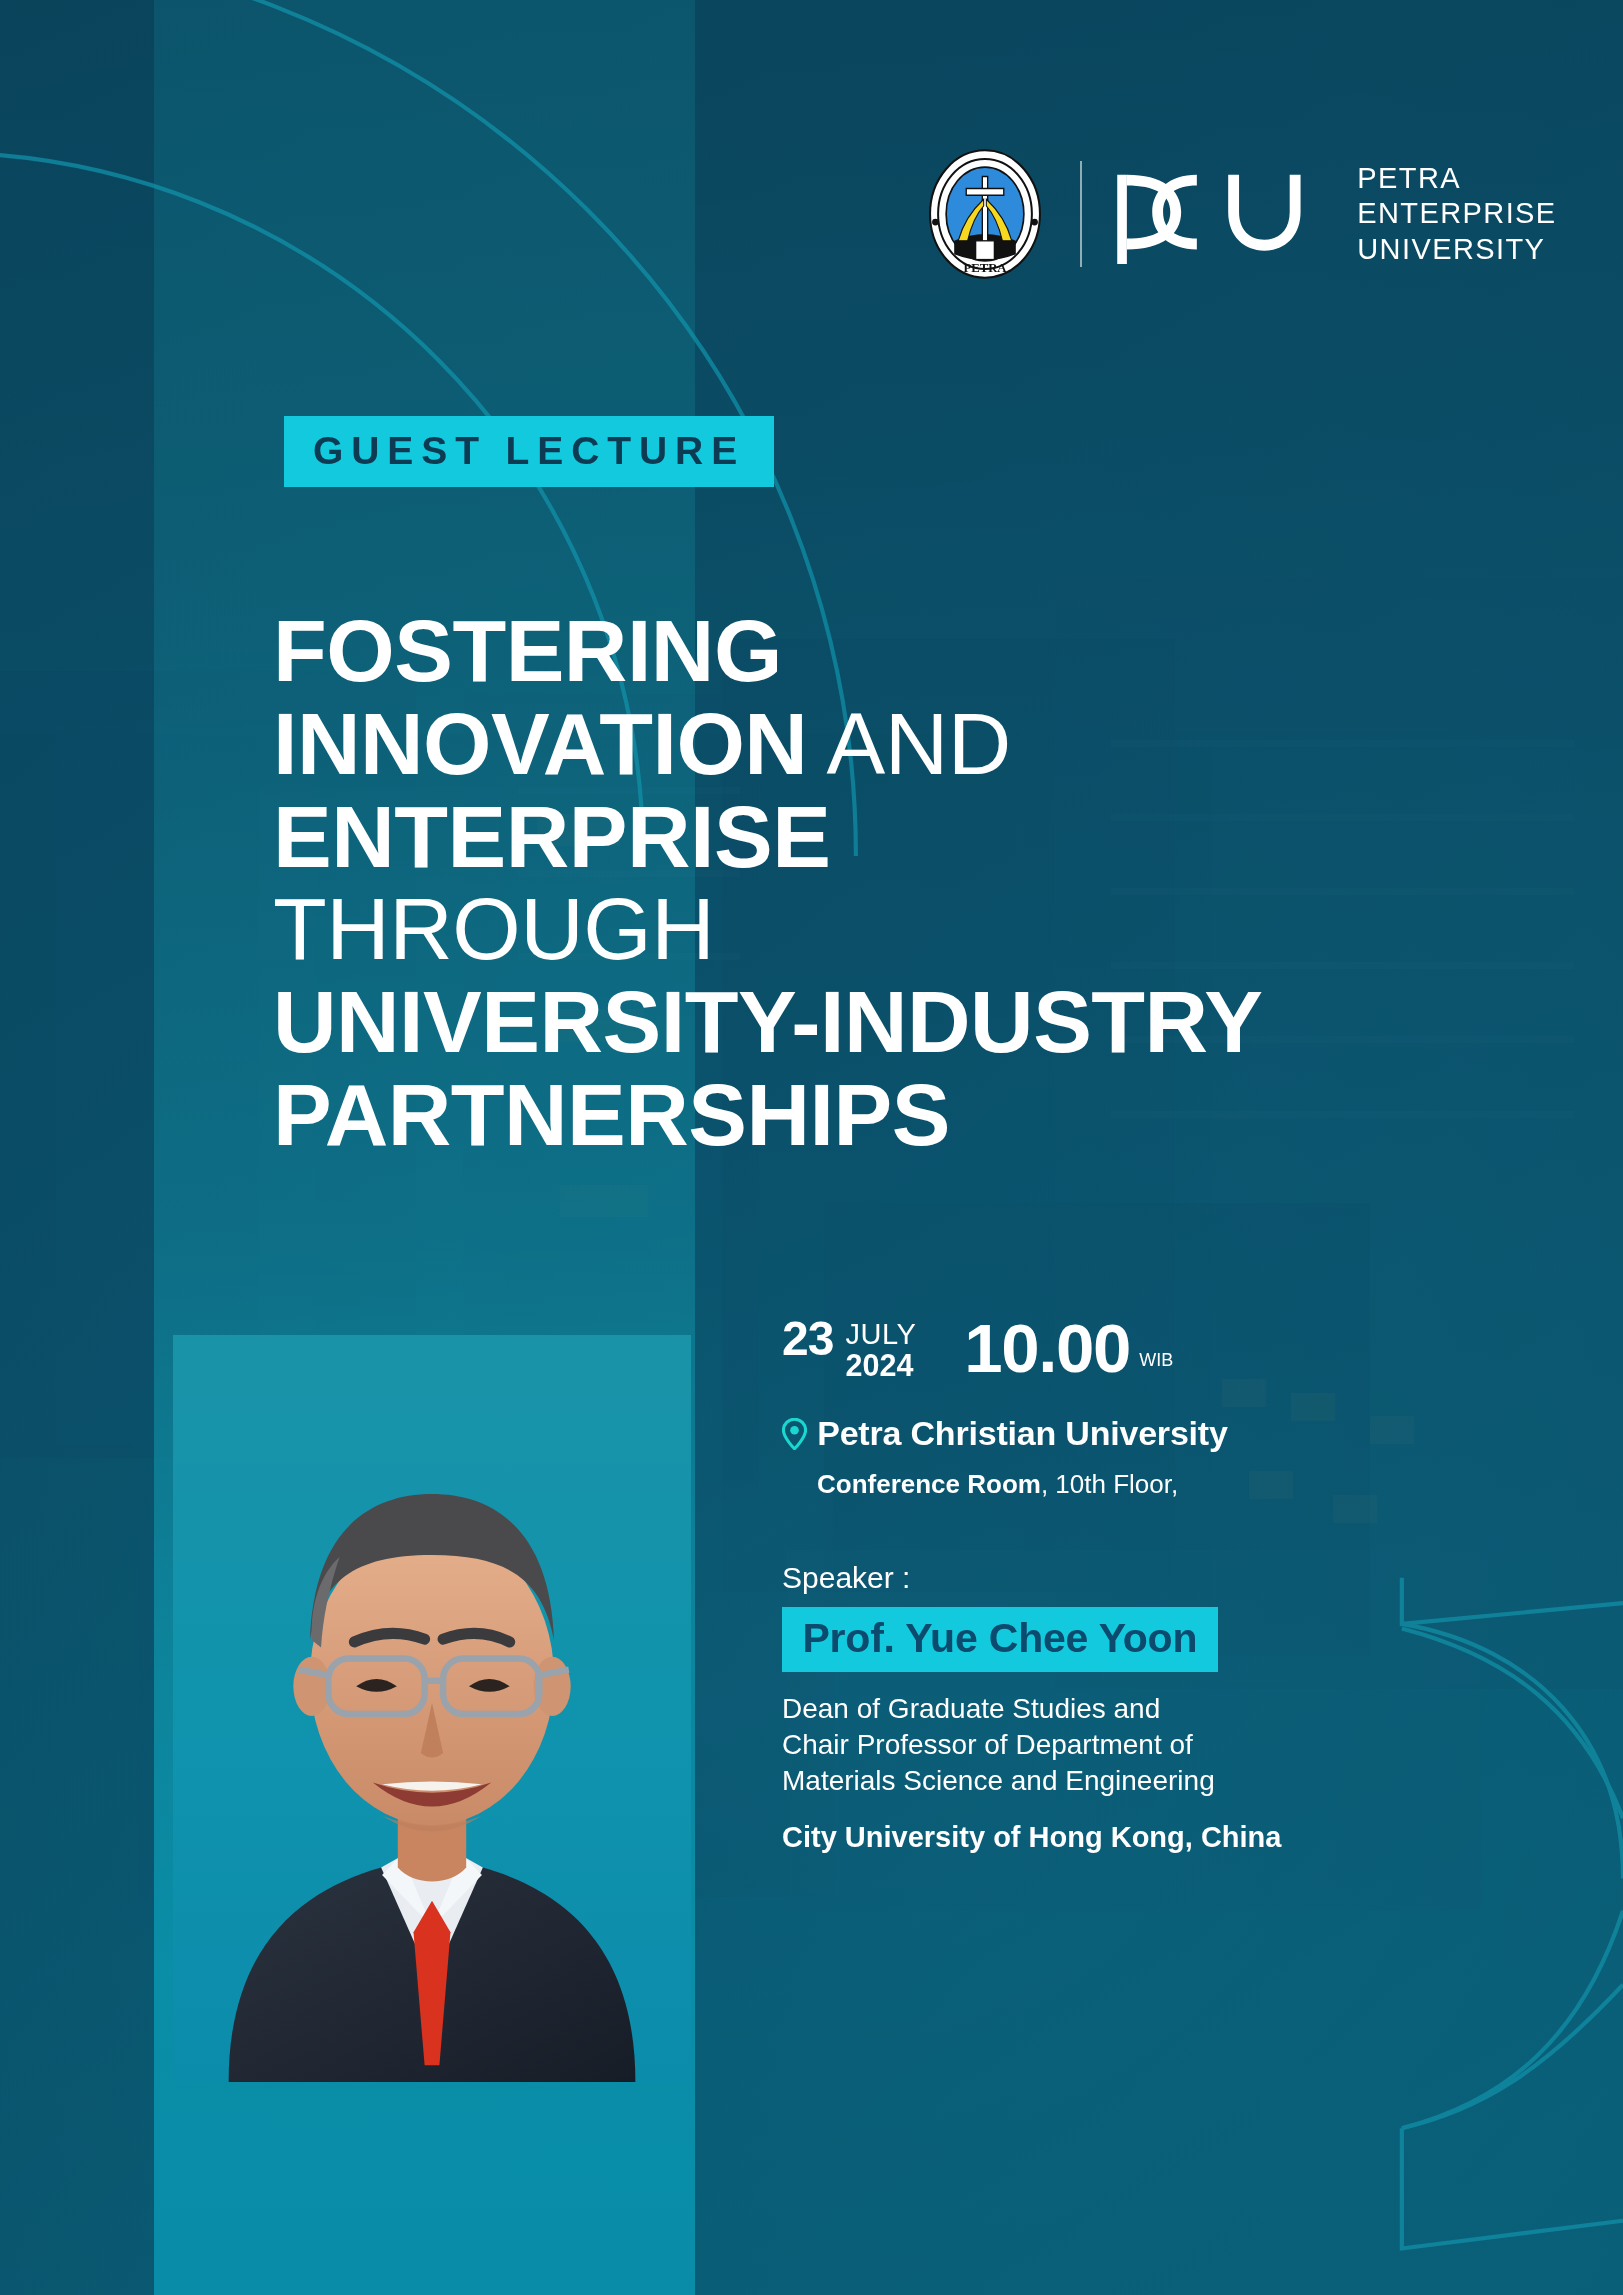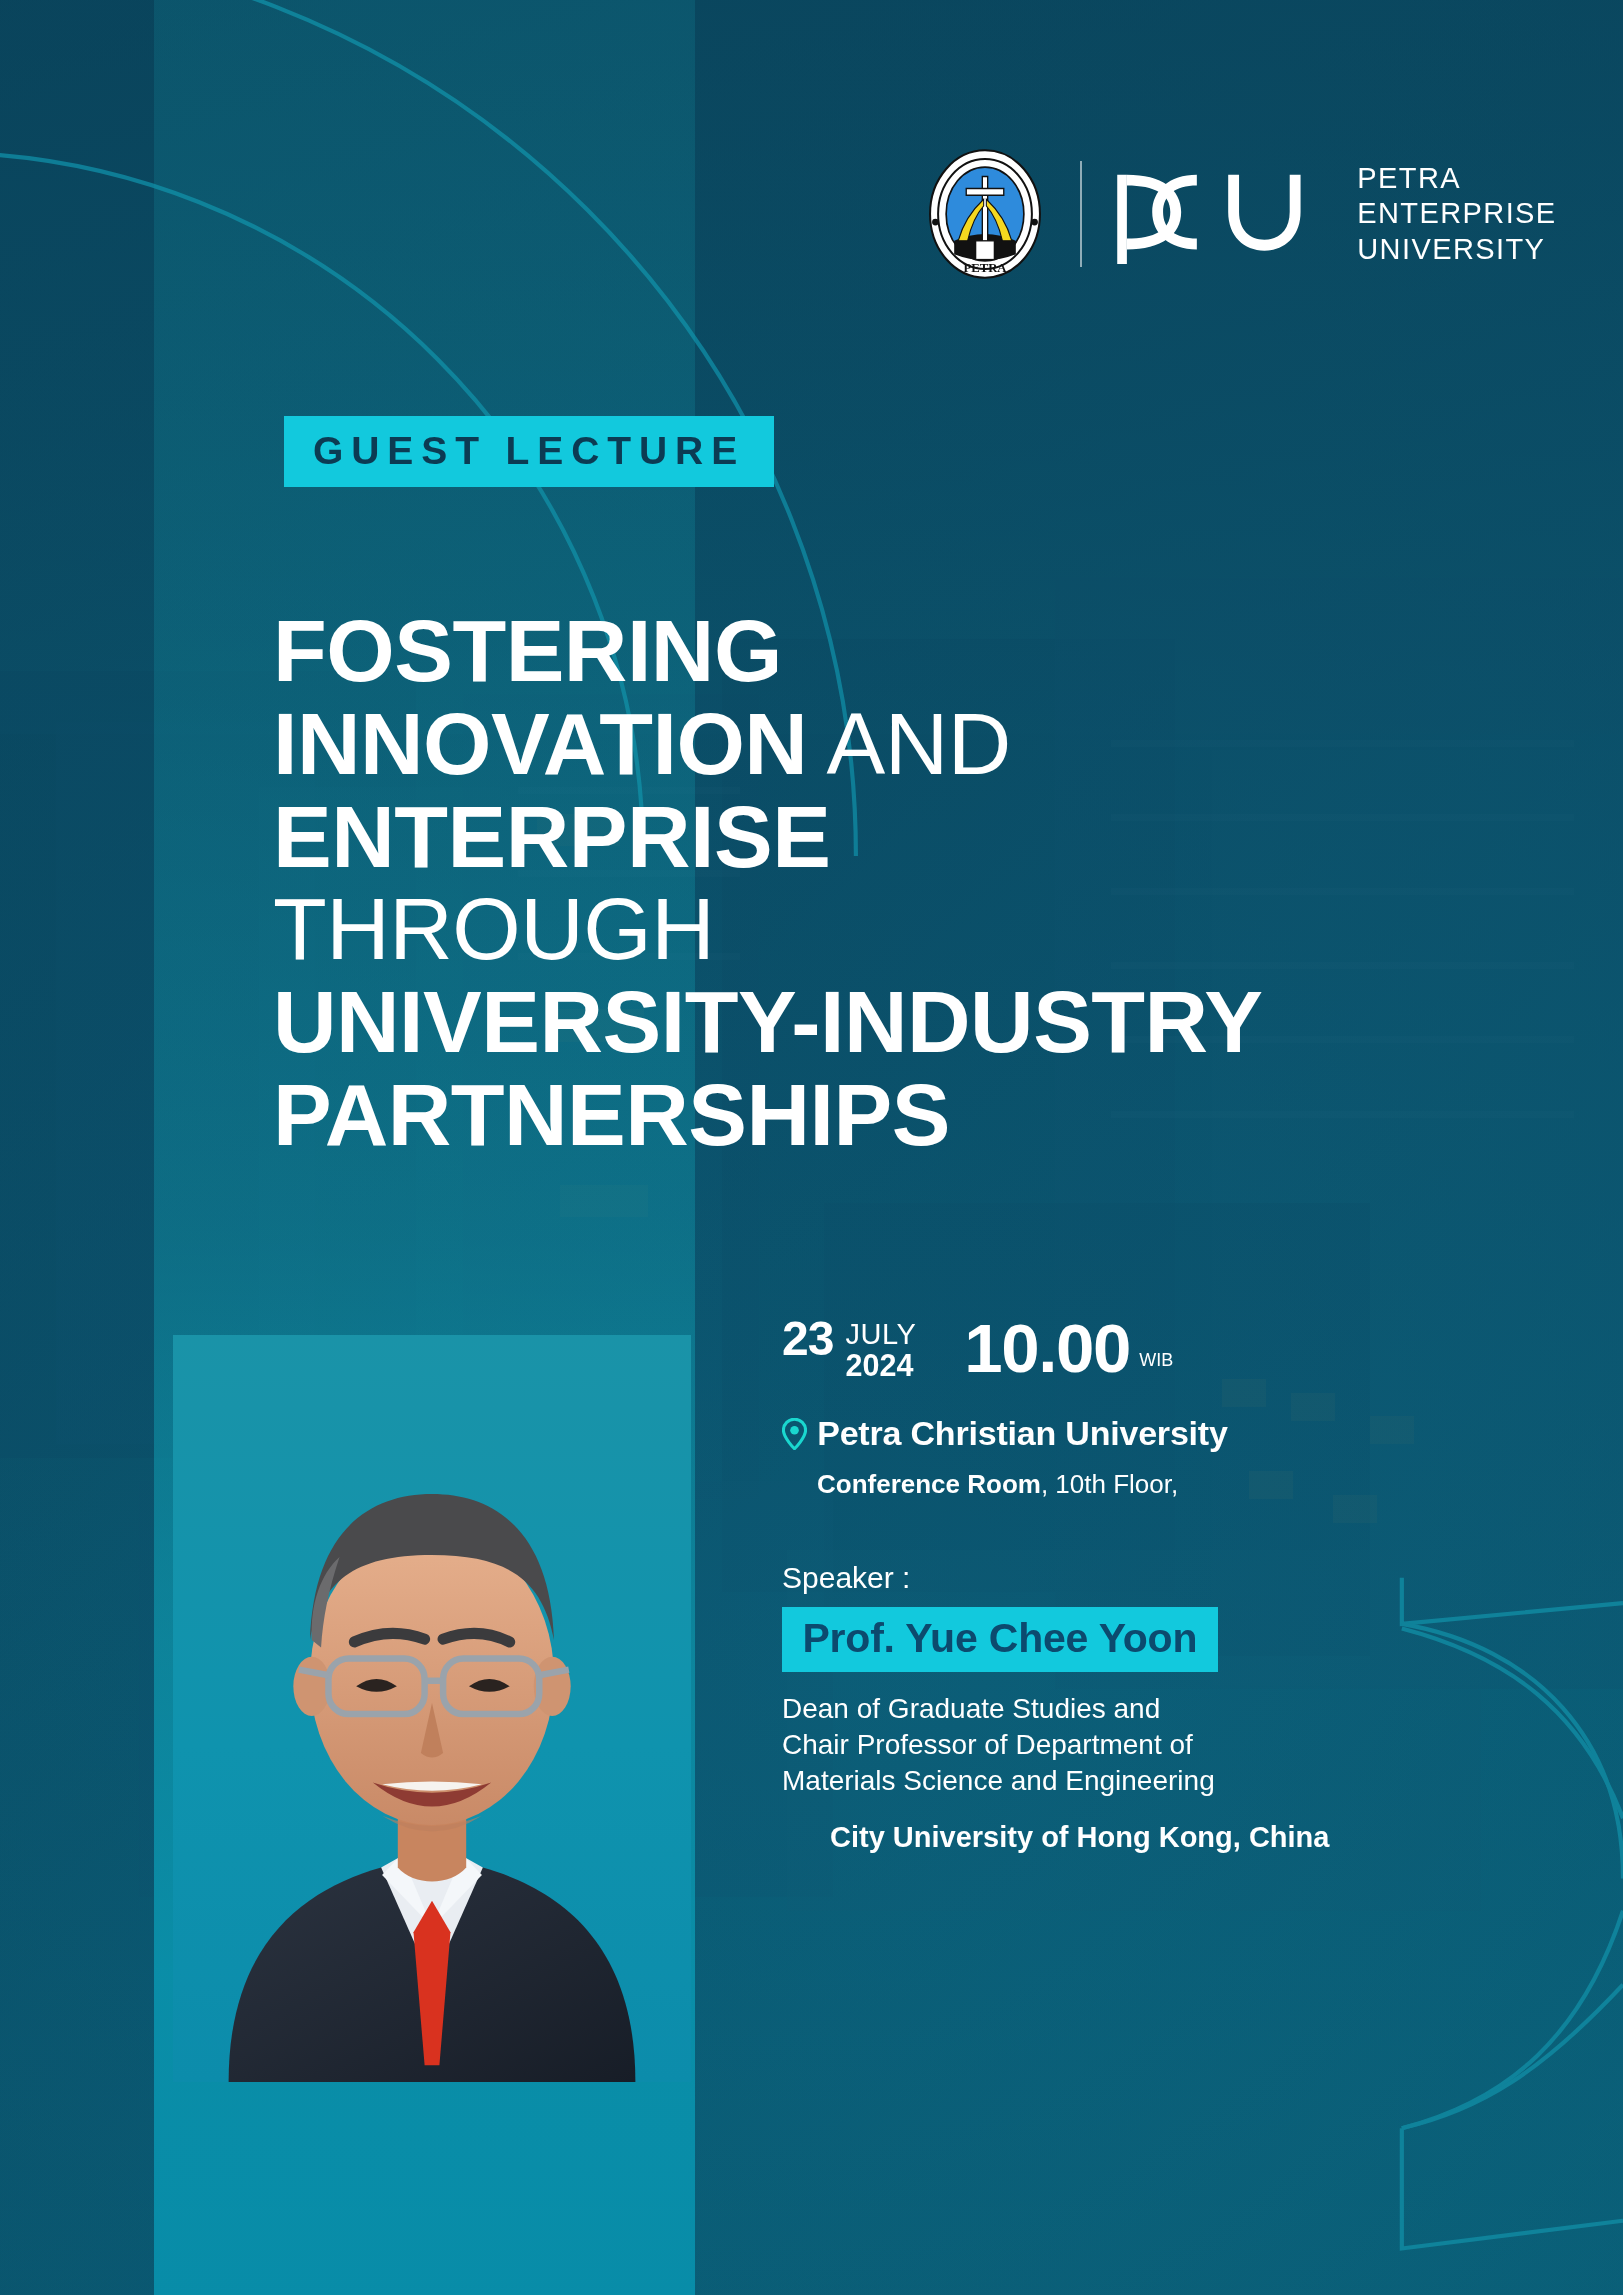--- a/index.html
+++ b/index.html
@@ -84,21 +84,21 @@
   .venue{margin-top:34px;display:flex;align-items:flex-start;}
   .pin{width:25px;height:32px;margin-right:10.2px;margin-top:2.8px;flex:0 0 auto;}
   .vname{font-size:34px;font-weight:700;letter-spacing:-0.2px;line-height:1.05;}
   .vroom{margin-top:16.7px;margin-left:35px;font-size:26px;line-height:1.30;font-weight:400;}
   .vroom b{font-weight:700;}
 
   .spk-label{margin-top:59px;font-size:30px;font-weight:400;}
   .spk-name{display:inline-block;margin-top:12px;background:#12c9dd;color:#0c4a6e;
     padding:8.3px 20.4px 10.2px 20.4px;font-size:41px;font-weight:800;letter-spacing:-0.2px;}
   .spk-role{margin-top:18.5px;font-size:28px;line-height:1.30;font-weight:400;}
-  .spk-aff{margin-top:21px;font-size:29px;font-weight:700;margin-left:48px;}
+  .spk-aff{margin-top:21px;font-size:29px;font-weight:700;}
 </style>
 </head>
 <body>
 
 <div class="poster">
 
   <div class="bg-photo">
     <div class="sky"></div>
     <div class="bldgB" style="left:0;top:671px;width:416px;height:787px;"></div>
     <div class="bldg" style="left:56px;top:722px;width:259px;height:722px;"></div>

